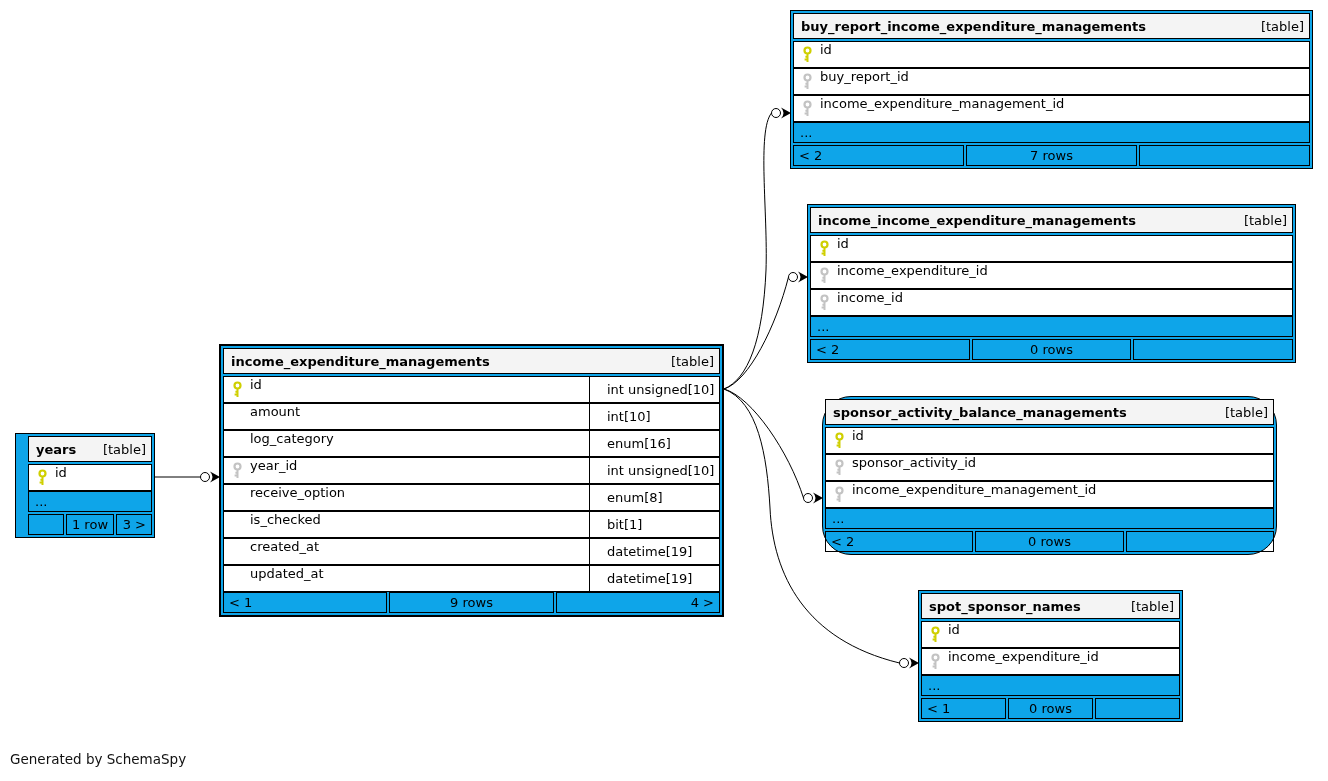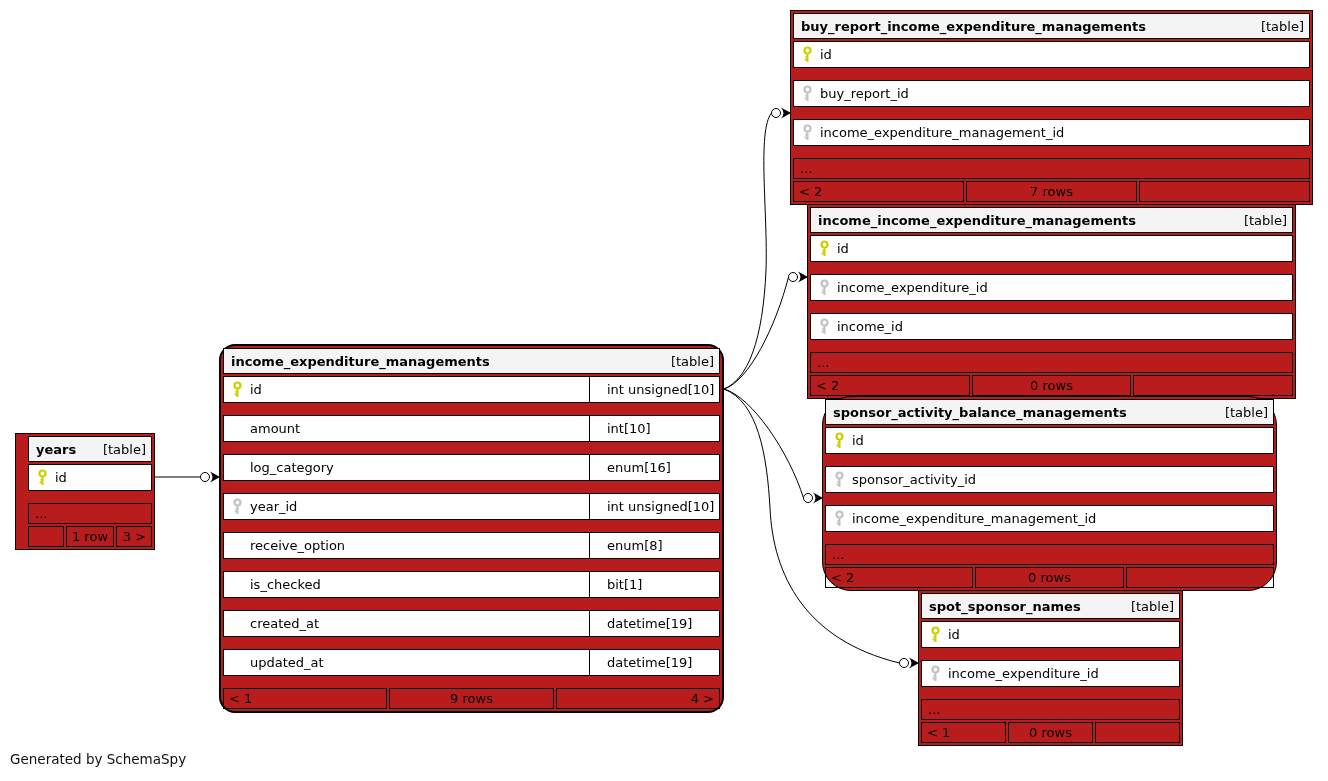--- a/index.html
+++ b/index.html
@@ -7,35 +7,35 @@
     width:1328px; height:781px; position:relative;
     background:#ffffff;
     font-family:"DejaVu Sans","Liberation Sans",sans-serif;
     color:#000;
     overflow:hidden;
   }
   svg.wires { position:absolute; left:0; top:0; pointer-events:none; }
 
   .db-table {
     position:absolute; box-sizing:border-box;
-    border:1px solid #000; background:#b91c1c; padding:2px;
+    border:1px solid #000; background:#0ea5e9; padding:2px;
   }
   .db-table.focus { border-width:2px; }
 
   .hdr {
     box-sizing:border-box; border:1px solid #000; background:#f4f4f4;
     height:26px; display:flex; align-items:center;
     padding:0 5px 0 7px; margin-bottom:2px;
   }
   .hdr .nm { font-weight:bold; font-size:13px; white-space:nowrap; }
   .hdr .tag { margin-left:auto; font-size:13px; white-space:nowrap; padding-left:10px; }
 
   .row {
     box-sizing:border-box; border:1px solid #000; height:27px;
-    display:flex; align-items:center; margin-bottom:12px; background:#fff;
+    display:flex; margin-bottom:0; background:#fff;
   }
   .keyslot { flex:0 0 26px; display:flex; align-items:center; justify-content:center; }
   .pk { color:#cfcf00; }
   .fk { color:#c3c3c3; }
   .cname { font-size:13px; white-space:nowrap; }
   .row .grow { flex:1; }
   .ctype {
     flex:0 0 130px; align-self:stretch; box-sizing:border-box;
     border-left:1px solid #000; display:flex; align-items:center;
     padding-left:17px; font-size:13px; white-space:nowrap;
@@ -229,21 +229,21 @@
     <span class="cname">income_expenditure_id</span>
   </div>
   <div class="dots">...</div>
   <div class="ftr">
     <span class="fcell">&lt; 1</span>
     <span class="fcell c">0 rows</span>
     <span class="fcell r"></span>
   </div>
 </div>
 
-<div class="db-table focus" style="left:219px;top:344px;width:505px;border-radius:16px;">
+<div class="db-table focus" style="left:219px;top:344px;width:505px;">
   <div class="hdr">
     <span class="nm">income_expenditure_managements</span>
     <span class="tag">[table]</span>
   </div>
   <div class="row">
     <span class="keyslot pk">
         <svg width="11" height="17" viewBox="0 0 11 17">
           <circle cx="5.5" cy="4.5" r="3" fill="none" stroke="currentColor" stroke-width="2.2"></circle>
           <path d="M5.5 7.5 V16 M5.5 13.5 H2.6 M5.5 10.8 H3.4" stroke="currentColor" stroke-width="2" fill="none"></path>
         </svg>

